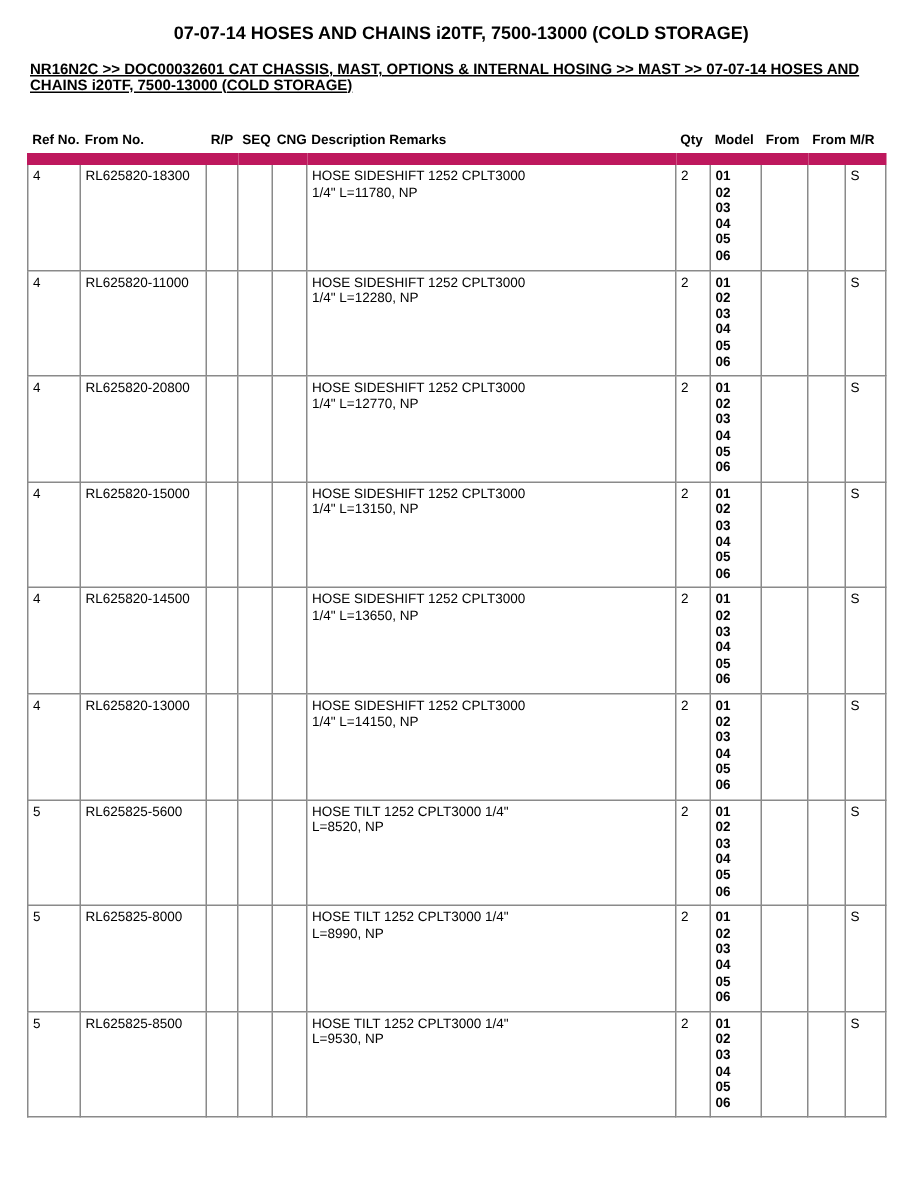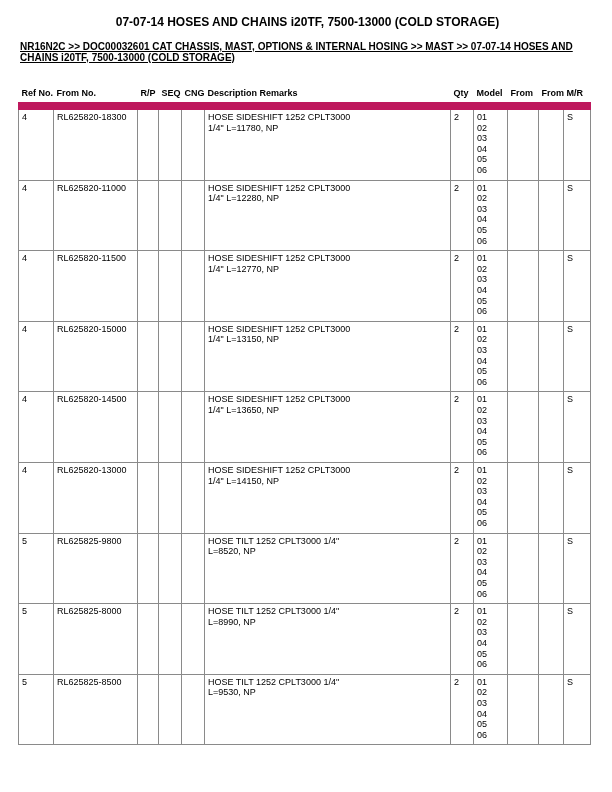--- a/index.html
+++ b/index.html
@@ -66,21 +66,21 @@
   thead td.h-desc  { padding-left: 10px; }
   thead td.h-qty   { padding-left: 5px; }
   thead td.h-model { padding-left: 4px; }
   thead td.h-from  { padding-left: 4px; }
   thead td.h-upto  { padding-left: 3px; }
   thead td.h-mr    { padding-left: 3px; }
   tbody td.c-ref   { padding-left: 14px; }
   tbody td.c-part  { padding-left: 9px; }
   tbody td.c-desc  { padding-left: 10px; margin-left: 44px; }
   tbody td.c-qty   { padding-left: 7px; }
-  tbody td.c-model { padding-left: 5px; }
+  tbody td.c-model { padding-left: 5px; font-weight: bold; }
   tbody td.c-mr    { padding-left: 8px; }
 </style>
 </head>
 <body>
 
 <div class="page-title">07-07-14 HOSES AND CHAINS i20TF, 7500-13000 (COLD STORAGE)</div>
 <div class="breadcrumb">NR16N2C &gt;&gt; DOC00032601 CAT CHASSIS, MAST, OPTIONS &amp; INTERNAL HOSING &gt;&gt; MAST &gt;&gt; 07-07-14 HOSES AND CHAINS i20TF, 7500-13000 (COLD STORAGE)</div>
 
 <table class="parts">
   <colgroup>
@@ -145,21 +145,21 @@
 03
 04
 05
 06</td>
       <td class="c-from"></td>
       <td class="c-upto"></td>
       <td class="c-mr">S</td>
     </tr>
     <tr>
       <td class="c-ref">4</td>
-      <td class="c-part">RL625820-11500</td>
+      <td class="c-part">RL625820-20800</td>
       <td class="c-rp"></td>
       <td class="c-seq"></td>
       <td class="c-cng"></td>
       <td class="c-desc">HOSE SIDESHIFT 1252 CPLT3000
 1/4" L=12770, NP</td>
       <td class="c-qty">2</td>
       <td class="c-model">01
 02
 03
 04
@@ -221,21 +221,21 @@
 03
 04
 05
 06</td>
       <td class="c-from"></td>
       <td class="c-upto"></td>
       <td class="c-mr">S</td>
     </tr>
     <tr>
       <td class="c-ref">5</td>
-      <td class="c-part">RL625825-9800</td>
+      <td class="c-part">RL625825-5600</td>
       <td class="c-rp"></td>
       <td class="c-seq"></td>
       <td class="c-cng"></td>
       <td class="c-desc">HOSE TILT 1252 CPLT3000 1/4"
 L=8520, NP</td>
       <td class="c-qty">2</td>
       <td class="c-model">01
 02
 03
 04

